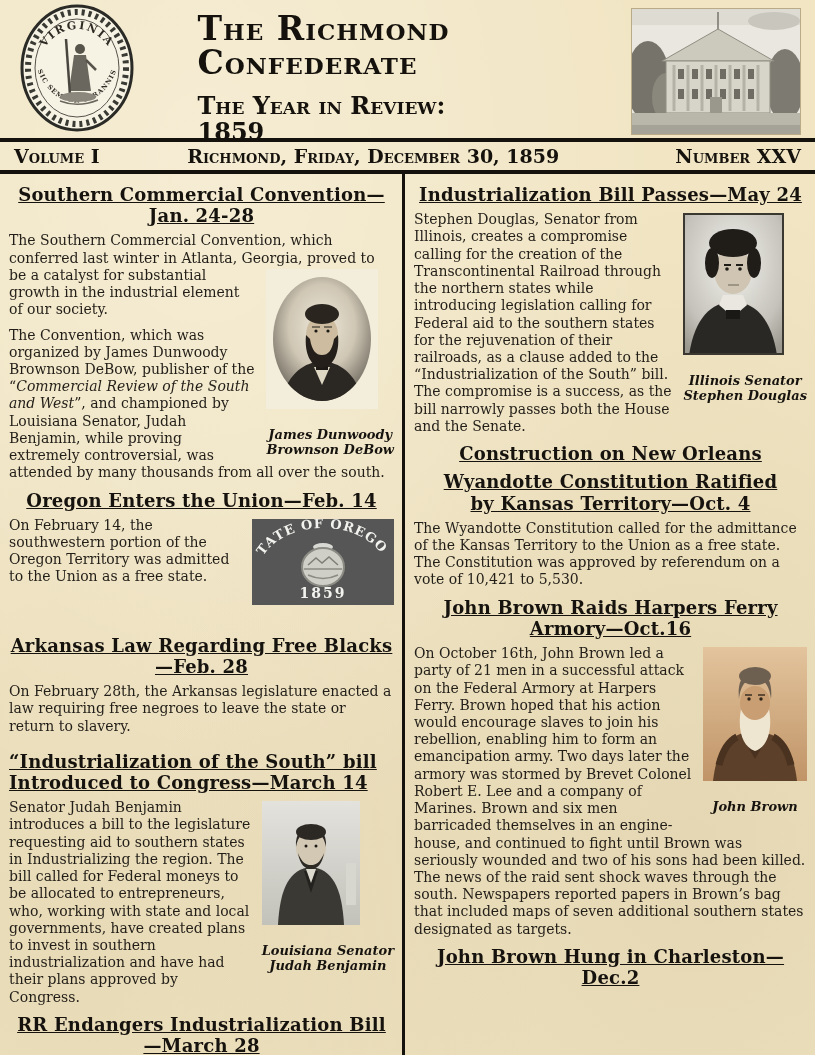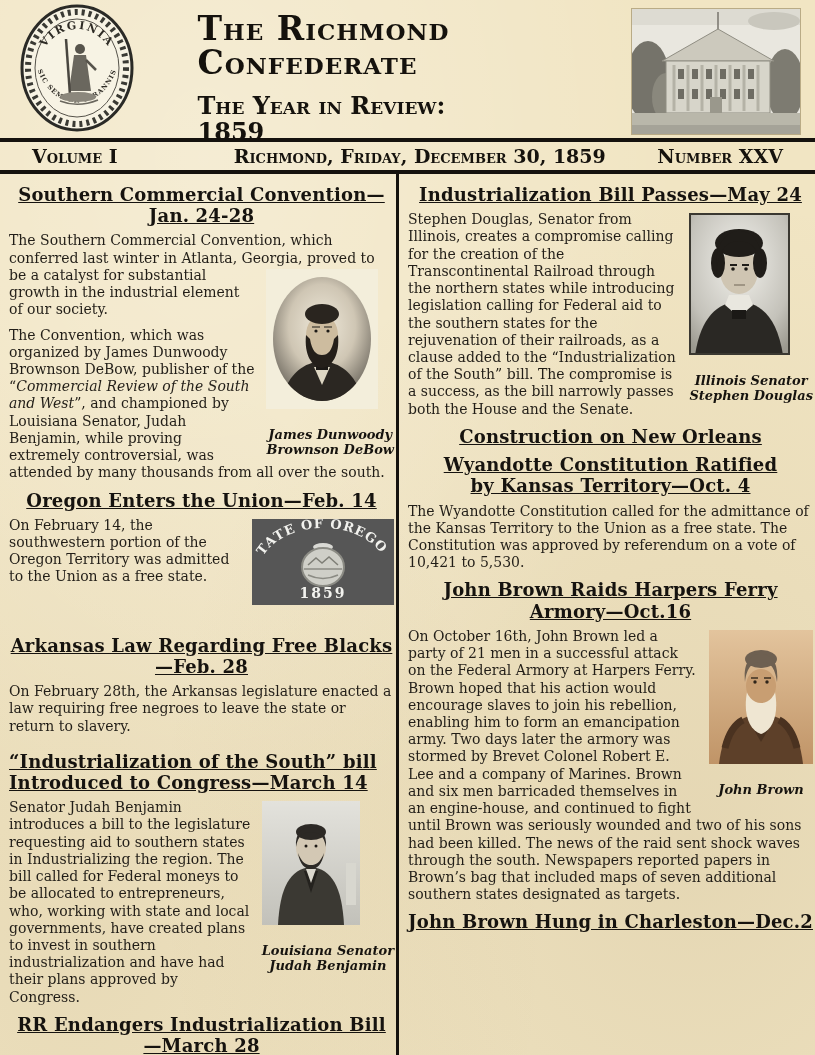--- a/index.html
+++ b/index.html
@@ -20,30 +20,30 @@
   .seal{position:absolute;left:20px;top:4px;width:115px;height:128px;}
   .capitol{position:absolute;right:14px;top:8px;width:168px;height:125px;border:1px solid #b9ab86;}
   .masthead{width:420px;margin:0 auto;text-align:left;padding-top:12px;}
   .mast-title{font-variant:small-caps;font-weight:bold;font-size:33px;line-height:1.02;letter-spacing:1px;color:#15120d;}
   .mast-sub{font-variant:small-caps;font-weight:bold;font-size:24px;line-height:1.05;margin-top:14px;color:#15120d;}
 
   
   .dateline{
     display:flex;align-items:center;
     border-top:4px solid #15120e;border-bottom:4px solid #15120e;
-    height:28px;padding:0 32px;
-    font-variant:small-caps;font-weight:bold;font-size:19px;color:#15120d;gap:12px;
+    height:28px;padding:0 14px;
+    font-variant:small-caps;font-weight:bold;font-size:19px;color:#15120d;
   }
   .dl-vol{width:22%;text-align:left;}
-  .dl-date{flex:1;text-align:right;}
+  .dl-date{flex:1;text-align:left;}
   .dl-num{width:22%;text-align:right;}
 
   
   .columns{display:flex;height:881px;overflow:hidden;}
-  .col{padding:3px 2px 0 9px;overflow:hidden;}
+  .col{padding:3px 8px 0 9px;overflow:hidden;}
   .col-left{width:385px;}
   .col-divider{width:3px;background:#15120e;}
   .col-right{flex:1;}
 
   .article{margin-bottom:7px;overflow:visible;}
   .headline{
     font-size:18px;font-weight:bold;text-align:center;
     text-decoration:underline;color:#16130f;
     margin:7px 0 6px;line-height:1.18;letter-spacing:.2px;
   }

